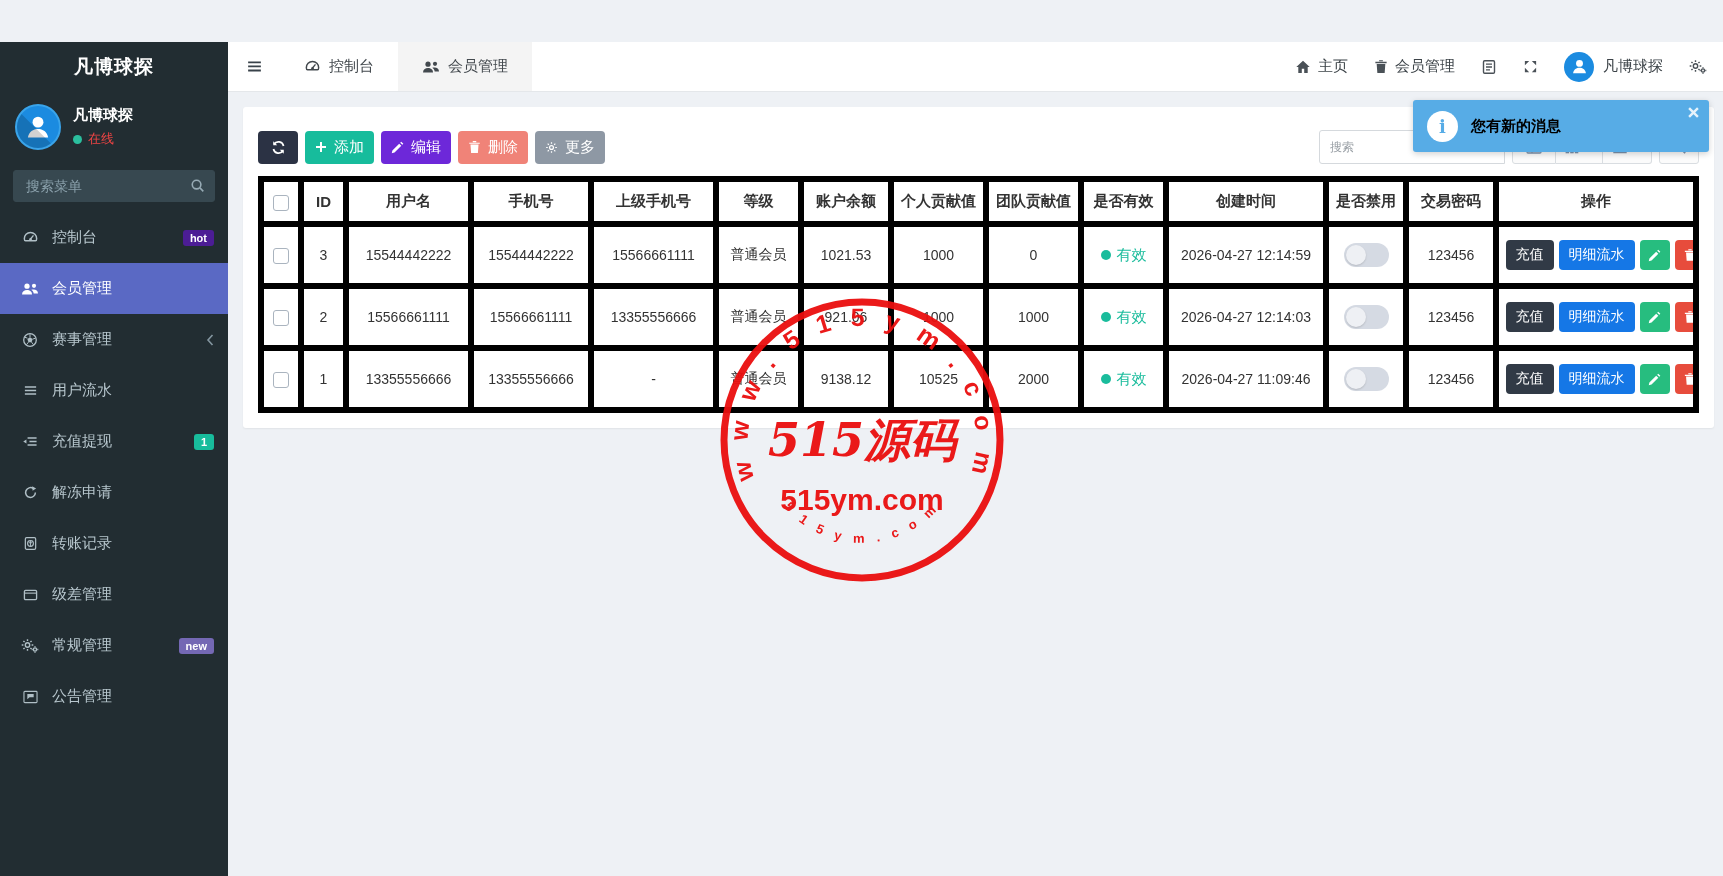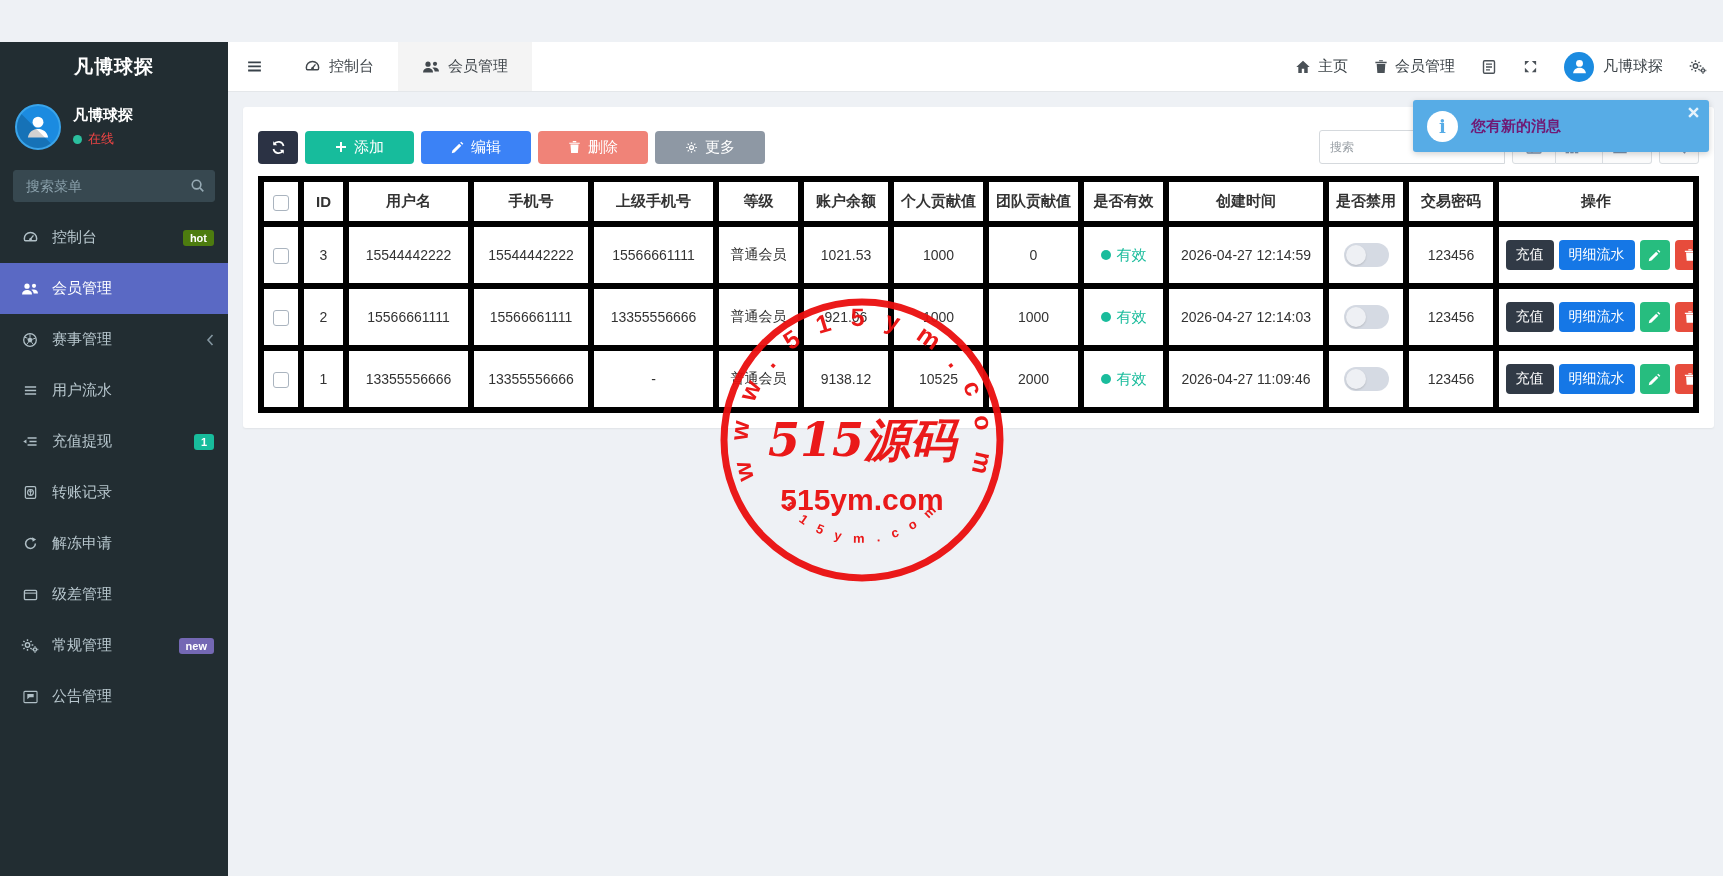--- a/index.html
+++ b/index.html
@@ -43,24 +43,24 @@
   .tb-item .t-icon, .tb-icon { color:#4a5157; display:flex; cursor:pointer; }
   .tb-user { display:flex; align-items:center; gap:9px; cursor:pointer; }
   .tb-avatar { width:30px; height:30px; border-radius:50%; background:#1b8be0; display:flex; align-items:center; justify-content:center; }
   .tb-avatar svg { width:19px; height:19px; }
 
   .content { padding:15px; flex:1; }
   .card { background:#fff; border-radius:3px; box-shadow:0 1px 2px rgba(0,0,0,.06); padding:23px 15px 15px; position:relative; }
 
   
   .toolbar { display:flex; align-items:center; margin-bottom:12px; }
-  .tbtn { height:33px; border:none; border-radius:4px; color:#fff; font-size:15px; font-family:inherit; display:flex; align-items:center; gap:7px; padding:0 30px; margin-right:7px; cursor:pointer;justify-content:center; }
+  .tbtn { height:33px; border:none; border-radius:4px; color:#fff; font-size:15px; font-family:inherit; display:flex; align-items:center; gap:7px; padding:0 10px; margin-right:7px; cursor:pointer;justify-content:center; }
   .tbtn.refresh { background:#2b3244; width:40px; justify-content:center; padding:0; }
   .tbtn.add { background:#17bc9c; }
-  .tbtn.edit { background:#3b82f6; }
+  .tbtn.edit { background:#6d28d9; }
   .tbtn.del { background:#f08378; }
   .tbtn.more { background:#8e98a4; }
   .right-tools { margin-left:auto; display:flex; align-items:center; }
   .search-input { width:186px; height:34px; border:1px solid #d5d9dd; border-radius:3px 0 0 3px; font-size:12px; padding:0 10px; color:#555; outline:none; font-family:inherit; }
   .search-input::placeholder { color:#9aa0a6; }
   .btn-group { display:flex; margin-left:7px; }
   .g-btn { height:34px; min-width:44px; background:#fbfbfb; border:1px solid #d9dde1; color:#7d93ad; display:flex; align-items:center; justify-content:center; gap:5px; cursor:pointer; padding:0 9px; }
   .btn-group .g-btn + .g-btn { border-left:none; }
   .btn-group .g-btn:first-child { border-radius:3px 0 0 3px; }
   .btn-group .g-btn:last-child { border-radius:0 3px 3px 0; }
@@ -82,21 +82,21 @@
   .abtn.sq { width:30px; padding:0; }
   .abtn.green { background:#27bd7f; }
   .abtn.red { background:#e74c3c; }
 
   .summary { margin-top:16px; font-size:15px; color:#333; padding-left:2px; }
 
   
   .toast { position:absolute; top:58px; right:20px; width:296px; height:52px; background:#57ace6; border-radius:3px; box-shadow:0 2px 6px rgba(0,0,0,.18); display:flex; align-items:center; padding:0 14px; z-index:30; }
   .toast-icon { width:31px; height:31px; background:#fff; border-radius:50%; display:flex; align-items:center; justify-content:center; color:#57ace6; font-weight:bold; font-size:18px; font-family:"DejaVu Serif",serif; position:relative; }
   .toast-icon:after { content:""; position:absolute; left:2px; bottom:-3px; width:0; height:0; border:5px solid transparent; border-top-color:#fff; transform:rotate(25deg); }
-  .toast-msg { color:#701a75; font-size:15px; font-weight:bold; margin-left:13px; }
+  .toast-msg { color:#000000; font-size:15px; font-weight:bold; margin-left:13px; }
   .toast-close { position:absolute; top:7px; right:10px; cursor:pointer; opacity:.85; display:flex; }
 
   
   .stamp { position:absolute; left:716px; top:294px; width:292px; height:292px; z-index:40; opacity:.95; pointer-events:none; }
 </style>
 </head>
 <body>
 
 <div class="app">
   <aside class="sidebar">
@@ -129,21 +129,21 @@
     <nav class="menu" id="menu">
         <div class="menu-item">
           <span class="mi-icon">
             <svg width="17" height="15" viewBox="0 0 16 14">
               <path d="M8 2.2a5.8 5.8 0 0 0-5.8 5.9c0 1 .4 1.9 1.1 1.9h9.4c.7 0 1.1-.9 1.1-1.9A5.8 5.8 0 0 0 8 2.2z" fill="none" stroke="currentColor" stroke-width="1.4"></path>
               <path d="M8 8.4 10.8 5" stroke="currentColor" stroke-width="1.3" fill="none"></path>
               <circle cx="8" cy="8.6" r="1.2" fill="currentColor"></circle>
             </svg>
           </span>
           <span>控制台</span>
-          <span class="badge" style="background:#4d7c0f">hot</span>
+          <span class="badge" style="background:#4c1d95">hot</span>
         </div>
         <div class="menu-item active">
           <span class="mi-icon">
             <svg width="18" height="14" viewBox="0 0 18 14">
               <circle cx="6" cy="4.2" r="2.6" fill="currentColor"></circle>
               <path d="M1 12.6c0-2.9 2.2-4.5 5-4.5s5 1.6 5 4.5z" fill="currentColor"></path>
               <circle cx="13" cy="3.8" r="2.1" fill="currentColor"></circle>
               <path d="M12.5 7.4c2.6 0 4.5 1.5 4.5 4.1h-4.3c-.3-1.7-1.1-3-2.4-3.7.7-.3 1.4-.4 2.2-.4z" fill="currentColor"></path>
             </svg>
           </span>
@@ -177,35 +177,35 @@
             <svg width="16" height="15" viewBox="0 0 16 16">
               <path fill="currentColor" d="M5.4 3.4H15v1.6H5.4zM7.4 7.2H15v1.6H7.4zM5.4 11H15v1.6H5.4zM.8 8l3.4-2.2v4.4z"></path>
             </svg>
           </span>
           <span>充值提现</span>
           <span class="badge" style="background:#18bc9c">1</span>
         </div>
         <div class="menu-item">
           <span class="mi-icon">
             <svg width="15" height="15" viewBox="0 0 16 16">
+              <path d="M13.2 8A5.2 5.2 0 1 1 10.9 3.7" fill="none" stroke="currentColor" stroke-width="1.6"></path>
+              <path fill="currentColor" d="M9.8 1.2 14 3.6 10.2 6z"></path>
+            </svg>
+          </span>
+          <span>解冻申请</span>
+        </div>
+        <div class="menu-item">
+          <span class="mi-icon">
+            <svg width="15" height="15" viewBox="0 0 16 16">
               <rect x="2.5" y="1.8" width="11" height="12.4" rx="1.4" fill="none" stroke="currentColor" stroke-width="1.3"></rect>
               <circle cx="8" cy="8" r="3.1" fill="none" stroke="currentColor" stroke-width="1.2"></circle>
               <path d="M8 5.4v5.2M6.4 7.2h3.2" stroke="currentColor" stroke-width="1"></path>
             </svg>
           </span>
           <span>转账记录</span>
-        </div>
-        <div class="menu-item">
-          <span class="mi-icon">
-            <svg width="15" height="15" viewBox="0 0 16 16">
-              <path d="M13.2 8A5.2 5.2 0 1 1 10.9 3.7" fill="none" stroke="currentColor" stroke-width="1.6"></path>
-              <path fill="currentColor" d="M9.8 1.2 14 3.6 10.2 6z"></path>
-            </svg>
-          </span>
-          <span>解冻申请</span>
         </div>
         <div class="menu-item">
           <span class="mi-icon">
             <svg width="15" height="14" viewBox="0 0 16 14">
               <rect x="1.5" y="2" width="13" height="10" rx="1.2" fill="none" stroke="currentColor" stroke-width="1.4"></rect>
               <path d="M1.5 5h13" stroke="currentColor" stroke-width="1.2"></path>
             </svg>
           </span>
           <span>级差管理</span>
         </div>

